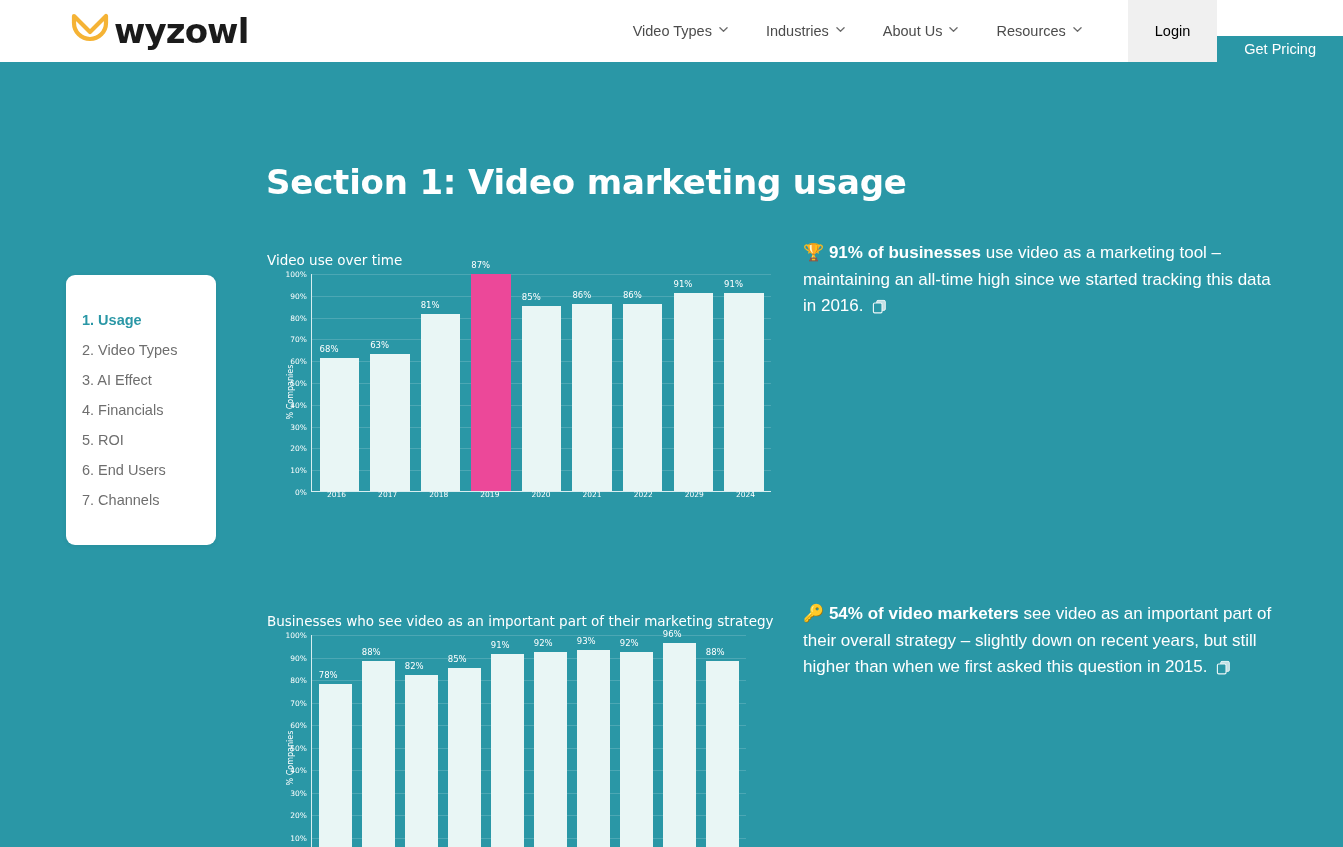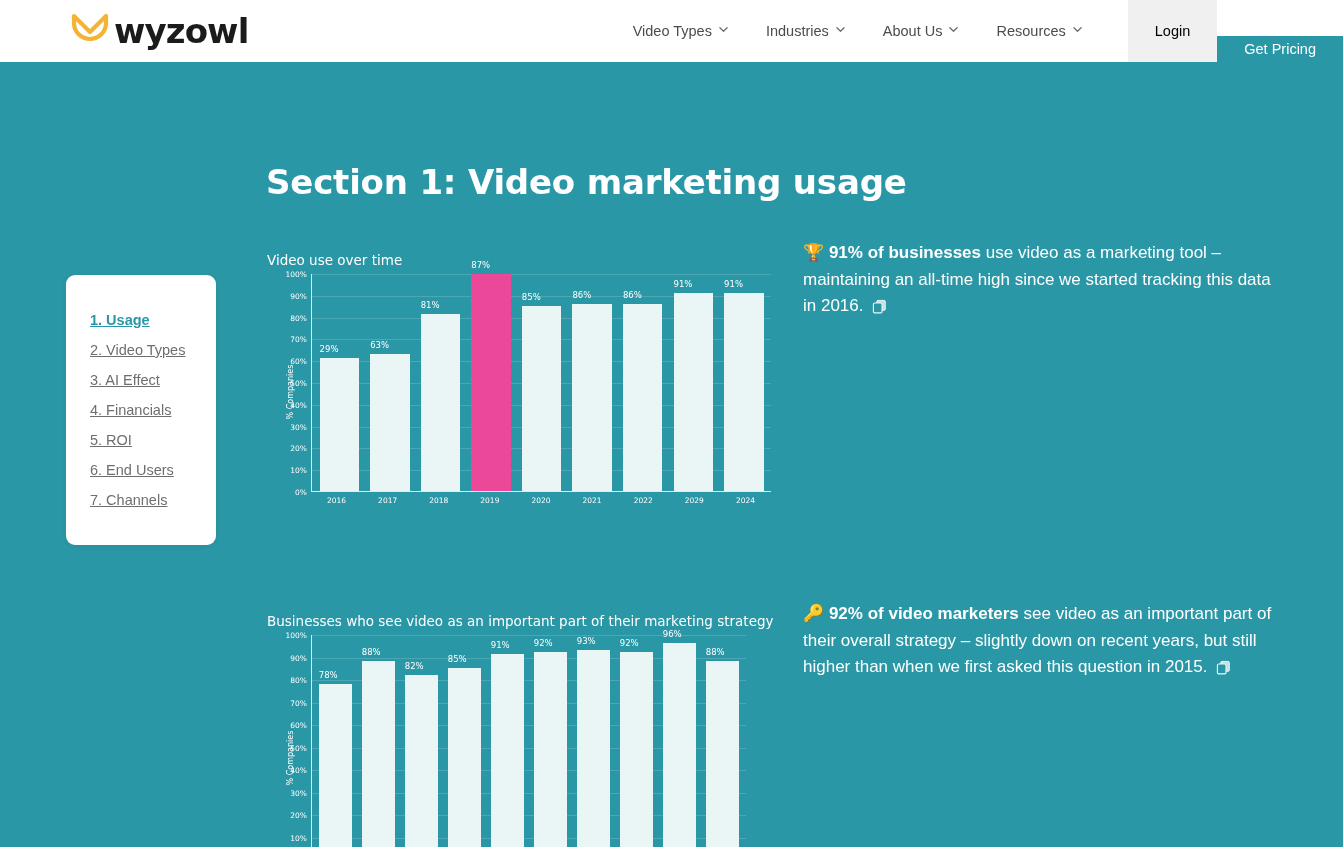--- a/index.html
+++ b/index.html
@@ -71,22 +71,22 @@
     position: absolute;
     left: 66px; top: 213px;
     width: 150px;
     background: #ffffff;
     border-radius: 9px;
     padding: 30px 0 30px 0;
     box-shadow: 0 1px 5px rgba(0,0,0,0.07);
   }
   .toc-item {
     font-size: 14.5px; color: #6e6e6e;
-    padding: 7px 0 7px 24px;
-    cursor: pointer; white-space: nowrap; text-decoration: underline;
+    padding: 7px 0 7px 16px;
+    cursor: pointer; white-space: nowrap;
   }
   .toc-item.active { color: #2a97a6; font-weight: 700; }
 
   
   .chart-card {
     position: absolute;
     background: #2a97a6;
   }
   #chart-1 { left: 263px; top: 190px;  width: 512px; height: 275px; }
   #chart-2 { left: 263px; top: 551px;  width: 487px; height: 285px; }
@@ -285,21 +285,21 @@
             <div class="gridline" style="top: 109px;"></div>
             <div class="gridline" style="top: 87.2px;"></div>
             <div class="gridline" style="top: 65.4px;"></div>
             <div class="gridline" style="top: 43.6px;"></div>
             <div class="gridline" style="top: 21.8px;"></div>
             <div class="gridline" style="top: 0px;"></div>
           </div>
         <div class="bars">
             <div class="bar-slot">
               <div class="bar" style="height: 132.98px; background: rgb(233, 246, 245);">
-                <span class="bar-label">29%</span>
+                <span class="bar-label">68%</span>
               </div>
             </div>
             <div class="bar-slot">
               <div class="bar" style="height: 137.34px; background: rgb(233, 246, 245);">
                 <span class="bar-label">63%</span>
               </div>
             </div>
             <div class="bar-slot">
               <div class="bar" style="height: 176.58px; background: rgb(233, 246, 245);">
                 <span class="bar-label">81%</span>
@@ -330,21 +330,21 @@
                 <span class="bar-label">91%</span>
               </div>
             </div>
             <div class="bar-slot">
               <div class="bar" style="height: 198.38px; background: rgb(233, 246, 245);">
                 <span class="bar-label">91%</span>
               </div>
             </div>
           </div>
       </div>
-      <div class="x-labels" style="top:222px">
+      <div class="x-labels" style="top:216px">
           <div class="x-label">2016</div>
           <div class="x-label">2017</div>
           <div class="x-label">2018</div>
           <div class="x-label">2019</div>
           <div class="x-label">2020</div>
           <div class="x-label">2021</div>
           <div class="x-label">2022</div>
           <div class="x-label">2029</div>
           <div class="x-label">2024</div>
         </div>
@@ -442,21 +442,21 @@
     <b>91% of businesses</b><span> use video as a marketing tool – maintaining an all-time high since we started tracking this data in 2016. </span><span class="copy-icon">
       <svg viewBox="0 0 16 16" width="15" height="15" aria-hidden="true">
         <rect x="5" y="1.5" width="9.2" height="10.6" rx="1.4" fill="#cfe6ea" stroke="#ffffff" stroke-width="1"></rect>
         <rect x="1.5" y="4.2" width="9.2" height="10.6" rx="1.4" fill="#2a97a6" stroke="#ffffff" stroke-width="1.2"></rect>
       </svg>
     </span>
   </p>
 
   <p class="stat" id="stat-2">
     <span class="emoji">🔑</span>
-    <b>92% of video marketers</b><span> see video as an important part of their overall strategy – slightly down on recent years, but still higher than when we first asked this question in 2015. </span><span class="copy-icon">
+    <b>54% of video marketers</b><span> see video as an important part of their overall strategy – slightly down on recent years, but still higher than when we first asked this question in 2015. </span><span class="copy-icon">
       <svg viewBox="0 0 16 16" width="15" height="15" aria-hidden="true">
         <rect x="5" y="1.5" width="9.2" height="10.6" rx="1.4" fill="#cfe6ea" stroke="#ffffff" stroke-width="1"></rect>
         <rect x="1.5" y="4.2" width="9.2" height="10.6" rx="1.4" fill="#2a97a6" stroke="#ffffff" stroke-width="1.2"></rect>
       </svg>
     </span>
   </p>
 
 </main>
 
 </body></html>

